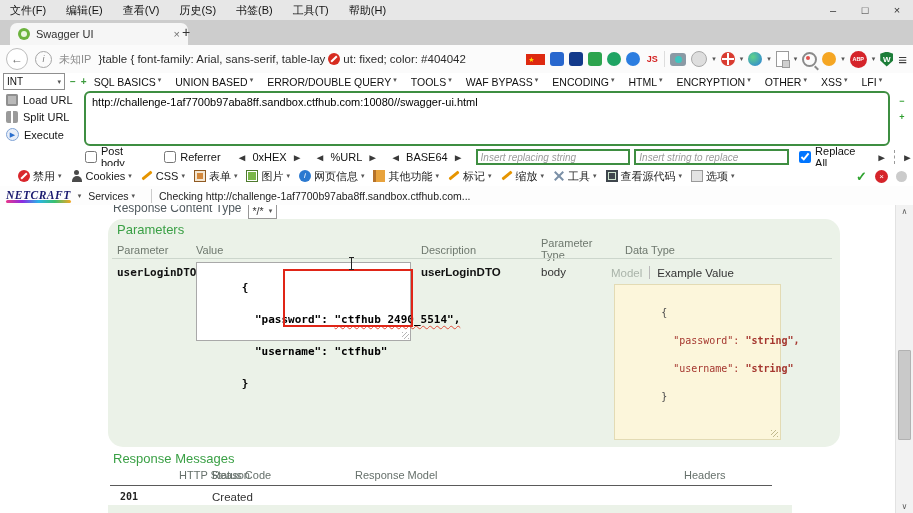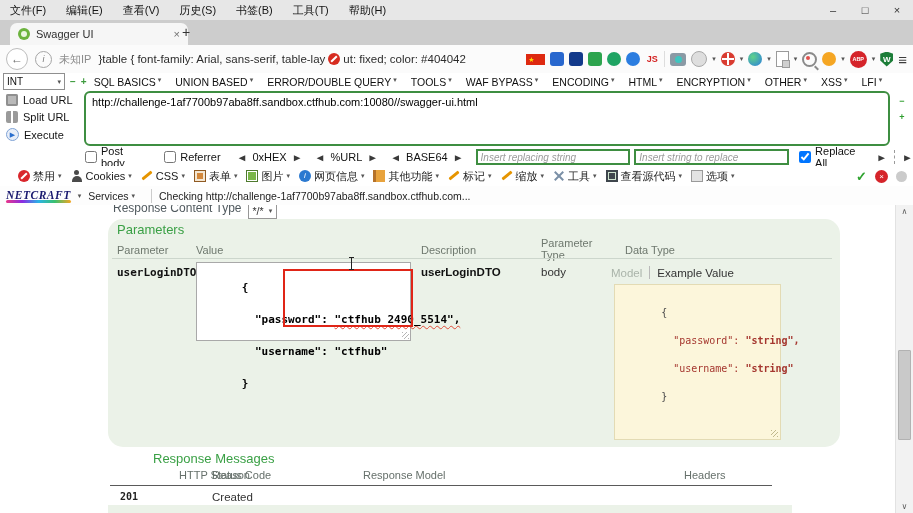--- a/index.html
+++ b/index.html
@@ -153,21 +153,21 @@
   .pdesc{position:absolute;left:313px;top:47px;font-weight:bold;font-size:11.5px;color:#111;}
   .ptype{position:absolute;left:433px;top:47px;font-size:11.5px;color:#333;}
   .dtabs{position:absolute;left:503px;top:47px;display:flex;gap:7px;align-items:center;font-size:11.5px;}
   .tmodel{color:#aab4aa;} .tdiv{width:1px;height:13px;background:#b9b9b9;} .texample{color:#333;}
   .ybox{position:absolute;left:506px;top:65px;width:167px;height:156px;background:#fcf6db;border:1px solid #e3dbb4;
     box-sizing:border-box;font:10px/14px "DejaVu Sans Mono",monospace;padding:7px 10px;white-space:pre;color:#4a4a4a;}
   .ybox::after{content:"";position:absolute;right:2px;bottom:2px;width:7px;height:7px;
     background:repeating-linear-gradient(135deg,#c0b88e 0 1px,transparent 1px 3px);}
   .yk{color:#a5372f;} .yv{color:#a5372f;font-weight:bold;}
   .ctype{position:absolute;left:88px;top:133px;display:flex;gap:5px;align-items:center;font-size:11.5px;color:#222;}
-  .rmh{position:absolute;left:113px;top:246px;color:#3aa045;font-size:13px;margin-left:40px;}
+  .rmh{position:absolute;left:113px;top:246px;color:#3aa045;font-size:13px;}
   .rmcol{position:absolute;top:264px;color:#66706b;font-size:11px;}
   .rmline{position:absolute;left:110px;width:662px;top:280px;border-top:1px solid #5a5a5a;}
   .rmcode{position:absolute;left:120px;top:286px;font:bold 10px "DejaVu Sans Mono",monospace;color:#222;}
   .rmreason{position:absolute;left:212px;top:286px;font-size:11.5px;color:#333;}
   .bstrip{position:absolute;left:108px;top:300px;width:684px;height:8px;background:#ebf2e8;}
 
   
   .sbar{position:absolute;top:205px;bottom:0;right:0;width:17px;background:#f2f2f2;border-left:1px solid #e2e2e2;}
   .sbup,.sbdn{position:absolute;left:0;right:0;text-align:center;font-size:8px;color:#5c5c5c;}
   .sbup{top:2px;} .sbdn{bottom:2px;}
@@ -461,21 +461,21 @@
       <span class="yk">  "password": </span><span class="yv">"string",</span><br>
       <span class="yk">  "username": </span><span class="yv">"string"</span><br>
       <span>}</span>
     </div>
 
   </div>
 
   <div class="rmh">Response Messages</div>
   <div class="rmcol" style="left:134px;padding-left:45px;">HTTP Status Code</div>
   <div class="rmcol" style="left:212px;">Reason</div>
-  <div class="rmcol" style="left:355px;margin-left:8px;">Response Model</div>
+  <div class="rmcol" style="left:355px;">Response Model</div>
   <div class="rmcol" style="left:684px;">Headers</div>
   <div class="rmline"></div>
   <div class="rmcode">201</div>
   <div class="rmreason">Created</div>
   <div class="bstrip"></div>
 </div>
 
 <div class="sbar">
   <div class="sbup">∧</div>
   <div class="sbthumb"></div>

